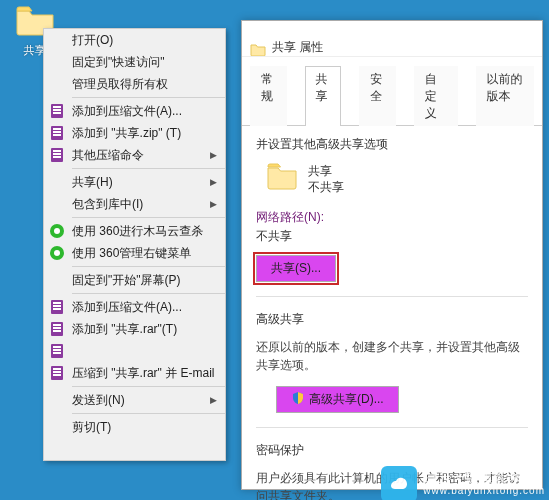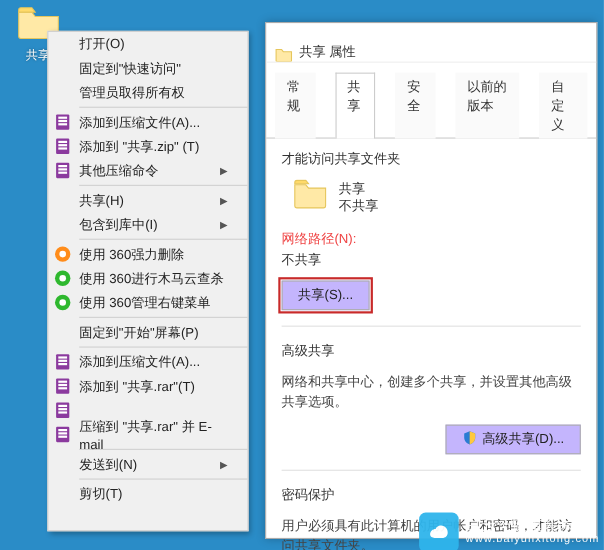--- a/index.html
+++ b/index.html
@@ -3,45 +3,45 @@
 <meta charset="utf-8">
 <style>
 *{box-sizing:border-box;margin:0;padding:0;font-family:"Microsoft YaHei","Segoe UI",sans-serif}
 body{width:549px;height:500px;background:#2a8cc7;position:relative;overflow:hidden;font-size:12px}
 
 .desktop-icon{position:absolute;left:12px;top:5px;width:45px;text-align:center;color:#fff}
 .desktop-icon .folder{width:40px;height:32px;margin:0 auto 3px}
 .desktop-icon .label{font-size:11px;text-shadow:0 0 2px rgba(0,0,0,.5)}
 
 .context-menu{position:absolute;left:43px;top:28px;width:183px;background:#f0f0f0;border:1px solid #ccc;box-shadow:2px 2px 5px rgba(0,0,0,.3)}
-.cm-row{display:flex;align-items:center;height:22px;padding:0 18px 0 4px;cursor:default}
+.cm-row{display:flex;align-items:center;height:22px;padding:0 8px 0 4px;cursor:default}
 .cm-icon{width:18px;height:16px;margin-right:6px;flex:none;display:flex;align-items:center;justify-content:center}
 .cm-icon svg{width:16px;height:16px}
 .cm-text{flex:1;font-size:12px;color:#222}
 .cm-arrow{font-size:9px;color:#555}
 .cm-sep{height:1px;background:#d0d0d0;margin:2px 0 2px 28px}
 
 .dialog{position:absolute;right:6px;top:20px;width:302px;height:470px;background:#fff;border:1px solid #aaa;box-shadow:0 0 8px rgba(0,0,0,.25)}
 .title-bar{height:36px;display:flex;align-items:flex-end;padding:0 8px;border-bottom:1px solid #eee}
 .title-bar .folder-sm{width:16px;height:14px;margin-right:6px}
 .title-text{font-size:12px;color:#333}
 
 .tabs{display:flex;padding:8px 8px 0 8px;border-bottom:1px solid #ccc;gap:18px}
 .tab{padding:4px 10px;font-size:12px;color:#333;border:1px solid transparent;border-bottom:none;cursor:default;position:relative;top:1px;background:#fafafa}
 .tab.active{border-color:#ccc;background:#fff}
 
 .body-pane{padding:10px 14px}
 .section-title{font-size:12px;color:#333;margin-bottom:10px}
 .folder-info{display:flex;align-items:flex-start;margin:6px 0 14px 10px}
 .folder-big{width:32px;height:28px;margin-right:10px}
 .folder-meta div{font-size:12px;color:#333;line-height:16px}
-.label-line{font-size:12px;color:#ef4444;margin:6px 0 2px}
+.label-line{font-size:12px;color:#701a75;margin:6px 0 2px}
 .plain-line{font-size:12px;color:#333;margin-bottom:10px}
 
-.btn{display:inline-block;border:1px solid #adadad;background:#c4b5fd;padding:4px 14px;font-size:12px;color:#222;cursor:default}
+.btn{display:inline-block;border:1px solid #adadad;background:#d946ef;padding:4px 14px;font-size:12px;color:#222;cursor:default}
 .btn-hl{outline:2px solid #c82a2a;outline-offset:1px;display:inline-block}
 
 .panel-divider{border:none;border-top:1px solid #e0e0e0;margin:14px 0}
 .desc-text{font-size:12px;color:#444;line-height:18px}
 .link{color:#1a6bd8;text-decoration:underline;cursor:pointer}
 .shield-icon{display:inline-block;vertical-align:middle;margin-right:4px}
 
 .watermark{position:absolute;right:4px;bottom:-2px;display:flex;align-items:center;opacity:.95}
 .wm-logo{width:36px;height:36px;background:#2fb5ec;border-radius:6px;margin-right:6px;display:flex;align-items:center;justify-content:center}
 .wm-text{color:#fff;line-height:14px}
@@ -115,29 +115,20 @@
     </div>
     <div class="cm-row">
       <span class="cm-icon"></span>
       <span class="cm-text">包含到库中(I)</span>
       <span class="cm-arrow">▶</span>
     </div>
     <div class="cm-sep"></div>
     <div class="cm-row">
       <span class="cm-icon">
         <svg viewBox="0 0 16 16">
-          <circle cx="8" cy="8" r="7" fill="#ff8c1a"></circle>
-          <circle cx="8" cy="8" r="3" fill="#fff"></circle>
-        </svg>
-      </span>
-      <span class="cm-text">使用 360强力删除</span>
-    </div>
-    <div class="cm-row">
-      <span class="cm-icon">
-        <svg viewBox="0 0 16 16">
           <circle cx="8" cy="8" r="7" fill="#2eb82e"></circle>
           <circle cx="8" cy="8" r="3" fill="#fff"></circle>
         </svg>
       </span>
       <span class="cm-text">使用 360进行木马云查杀</span>
     </div>
     <div class="cm-row">
       <span class="cm-icon">
         <svg viewBox="0 0 16 16">
           <circle cx="8" cy="8" r="7" fill="#2eb82e"></circle>
@@ -216,47 +207,47 @@
     <svg class="folder-sm" viewBox="0 0 16 14">
       <path d="M1 3h5l1.5 2H15v8a1 1 0 0 1-1 1H2a1 1 0 0 1-1-1z" fill="#ffe9a6" stroke="#e6c65c"></path>
     </svg>
     <span class="title-text">共享 属性</span>
   </div>
 
   <div class="tabs" style="position:relative">
     <div class="tab">常规</div>
     <div class="tab active" id="tab-sharing" style="position:relative">共享</div>
     <div class="tab">安全</div>
+    <div class="tab">自定义</div>
     <div class="tab">以前的版本</div>
-    <div class="tab">自定义</div>
   </div>
 
   <div class="body-pane">
-    <div class="section-title">才能访问共享文件夹</div>
+    <div class="section-title">并设置其他高级共享选项</div>
     <div class="folder-info">
       <svg class="folder-big" viewBox="0 0 32 28">
         <path d="M2 5h10l2.5 3H30v16a2 2 0 0 1-2 2H4a2 2 0 0 1-2-2z" fill="#ffe9a6" stroke="#e6c65c"></path>
         <path d="M2 3a2 2 0 0 1 2-2h8l2.5 3H2z" fill="#ffda6a" stroke="#e6c65c"></path>
       </svg>
       <div class="folder-meta">
         <div>共享</div>
         <div>不共享</div>
       </div>
     </div>
     <div class="label-line">网络路径(N):</div>
     <div class="plain-line">不共享</div>
     <span class="btn-hl">
       <span class="btn">共享(S)...</span>
     </span>
 
     <hr class="panel-divider">
 
     <div class="section-title">高级共享</div>
-    <div class="desc-text" style="margin-bottom:12px">网络和共享中心，创建多个共享，并设置其他高级共享选项。</div>
-    <div style="text-align:right;padding-left:20px">
+    <div class="desc-text" style="margin-bottom:12px">还原以前的版本，创建多个共享，并设置其他高级共享选项。</div>
+    <div style="text-align:left;padding-left:20px">
       <span class="btn">
         <span class="shield-icon">
           <svg width="14" height="14" viewBox="0 0 14 14">
               <path d="M7 1l5 2v4c0 3-2.5 5.5-5 6-2.5-.5-5-3-5-6V3z" fill="#2b7cd3"></path>
               <path d="M7 1v12c2.5-.5 5-3 5-6V3z" fill="#ffc83d"></path>
             </svg>
         </span><span>高级共享(D)...</span>
       </span>
     </div>
 

